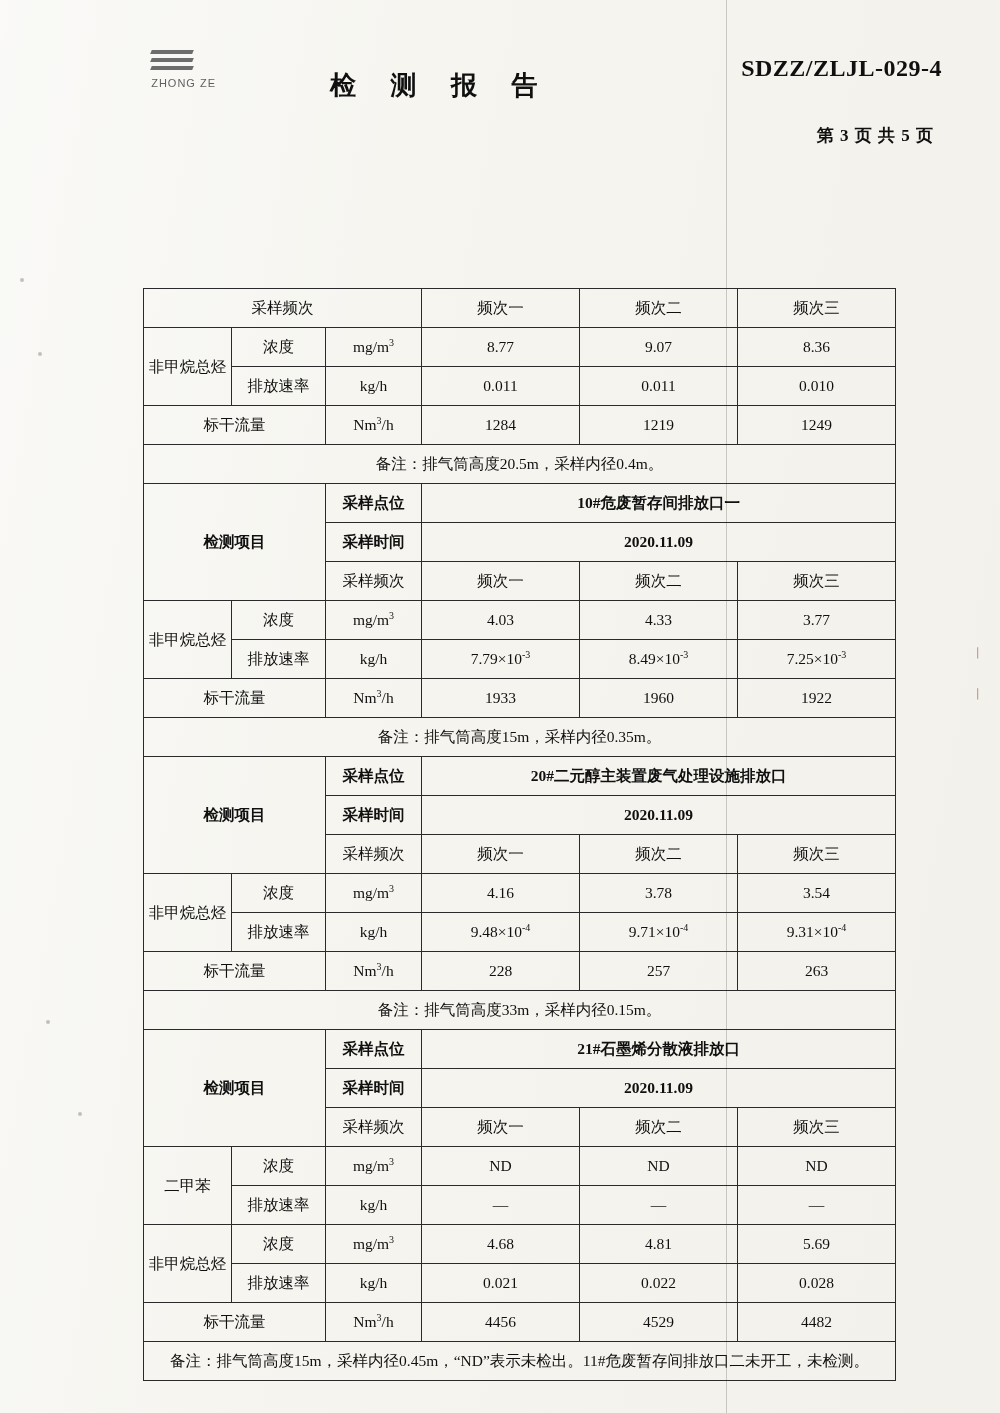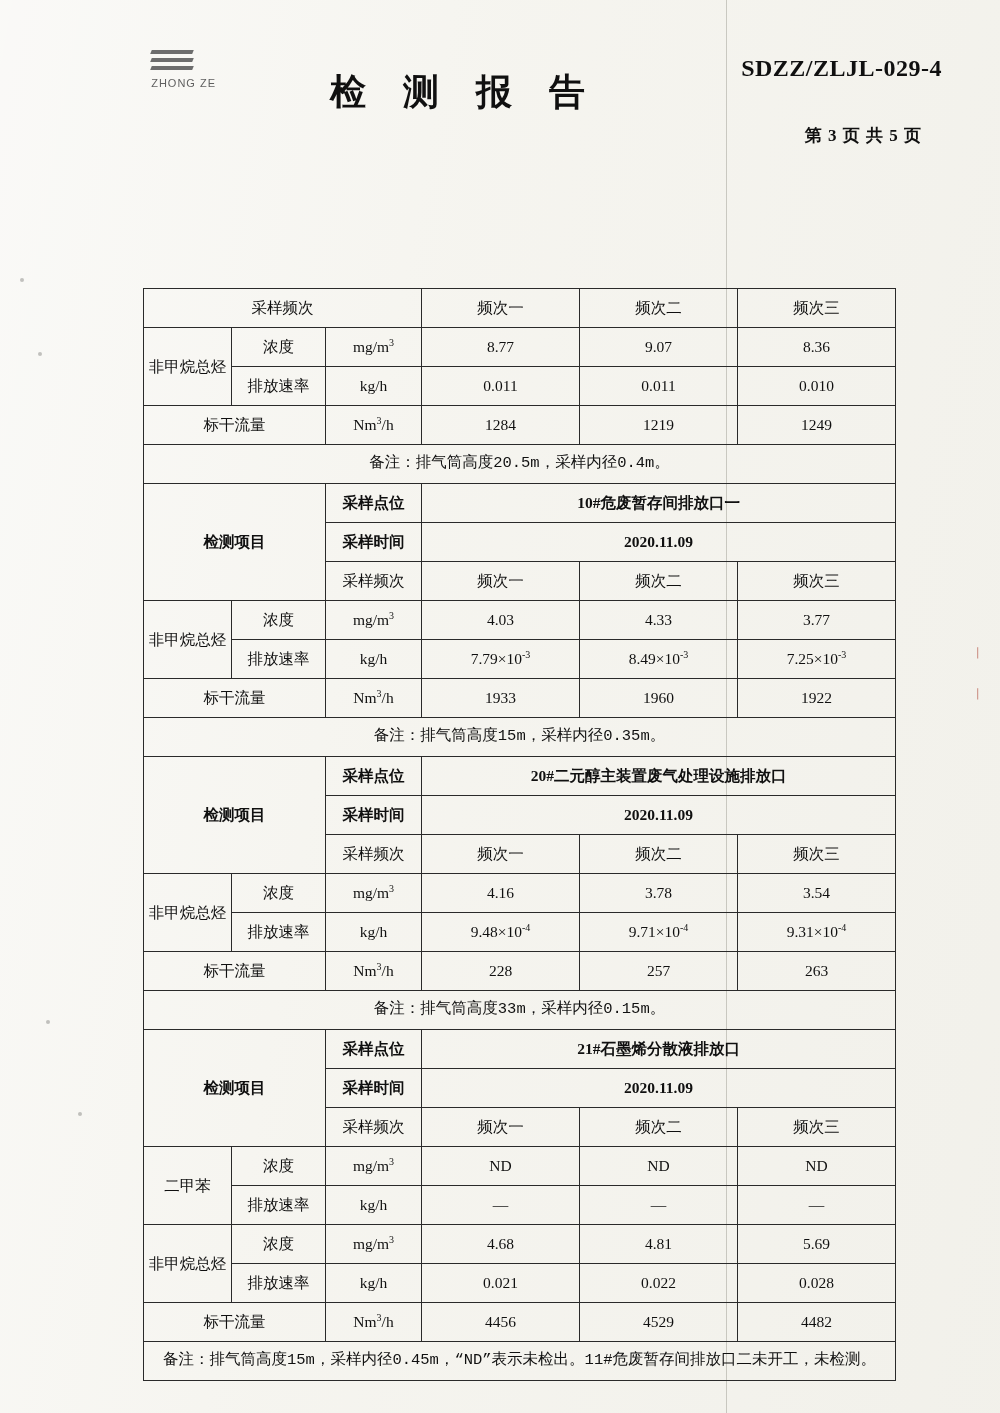--- a/index.html
+++ b/index.html
@@ -86,34 +86,34 @@
     top: 55px;
     font-family: "Liberation Serif", serif;
     font-weight: bold;
     font-size: 24px;
     letter-spacing: 0.5px;
   }
   .title {
     position: absolute;
     left: 220px;
     top: 68px;
-    font-size: 36px;
+    font-size: 26px;
     font-weight: bold;
     letter-spacing: 14px;
   }
   .subline {
     position: absolute;
     left: 12px;
     top: 122px;
     font-size: 19px;
     font-weight: bold;
   }
   .pageno {
     position: absolute;
-    right: 20px;
+    right: 8px;
     top: 124px;
     font-size: 17px;
     font-weight: bold;
     letter-spacing: 1px;
   }
 
   
   table.report {
     border-collapse: collapse;
     margin: 168px 0 0 143px;
@@ -130,21 +130,20 @@
     line-height: 1.25;
   }
   td.label-cn { font-size: 16px; margin-left: 8px; }
   td.bold { font-weight: bold; }
   td.note {
     text-align: left;
     padding: 5px 8px 5px 10px;
     font-size: 15.5px;
     line-height: 1.55;
     height: auto;
-    font-family: Liberation Mono, monospace;
   }
   sup, sub { font-size: 10px; }
   .dash { letter-spacing: 0; }
   .muted-mark {
     position: absolute;
     color: #b04a3a;
     font-size: 12px;
     opacity: .65;
   }
   .edge-dot {

